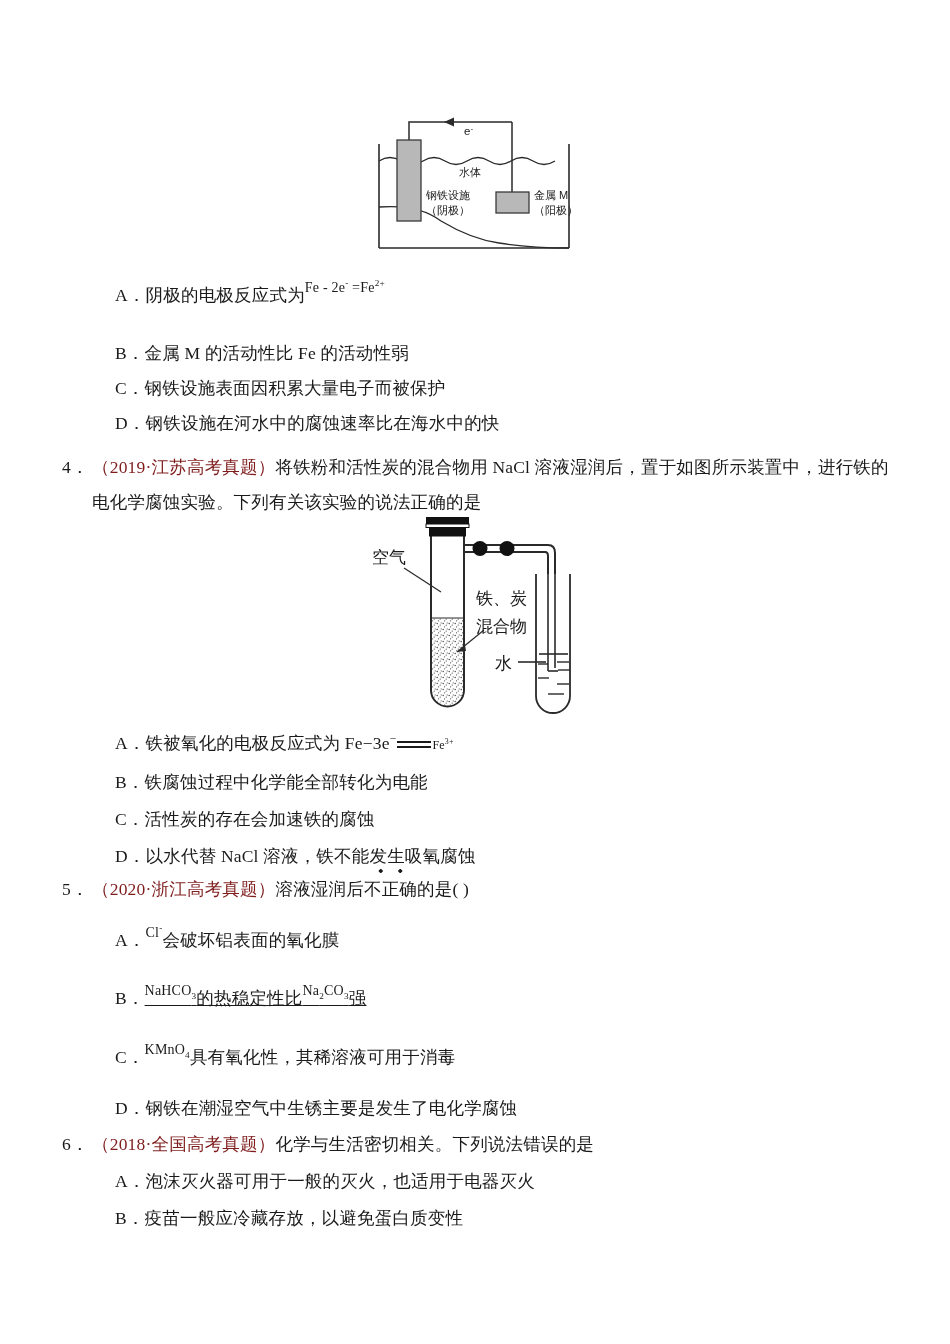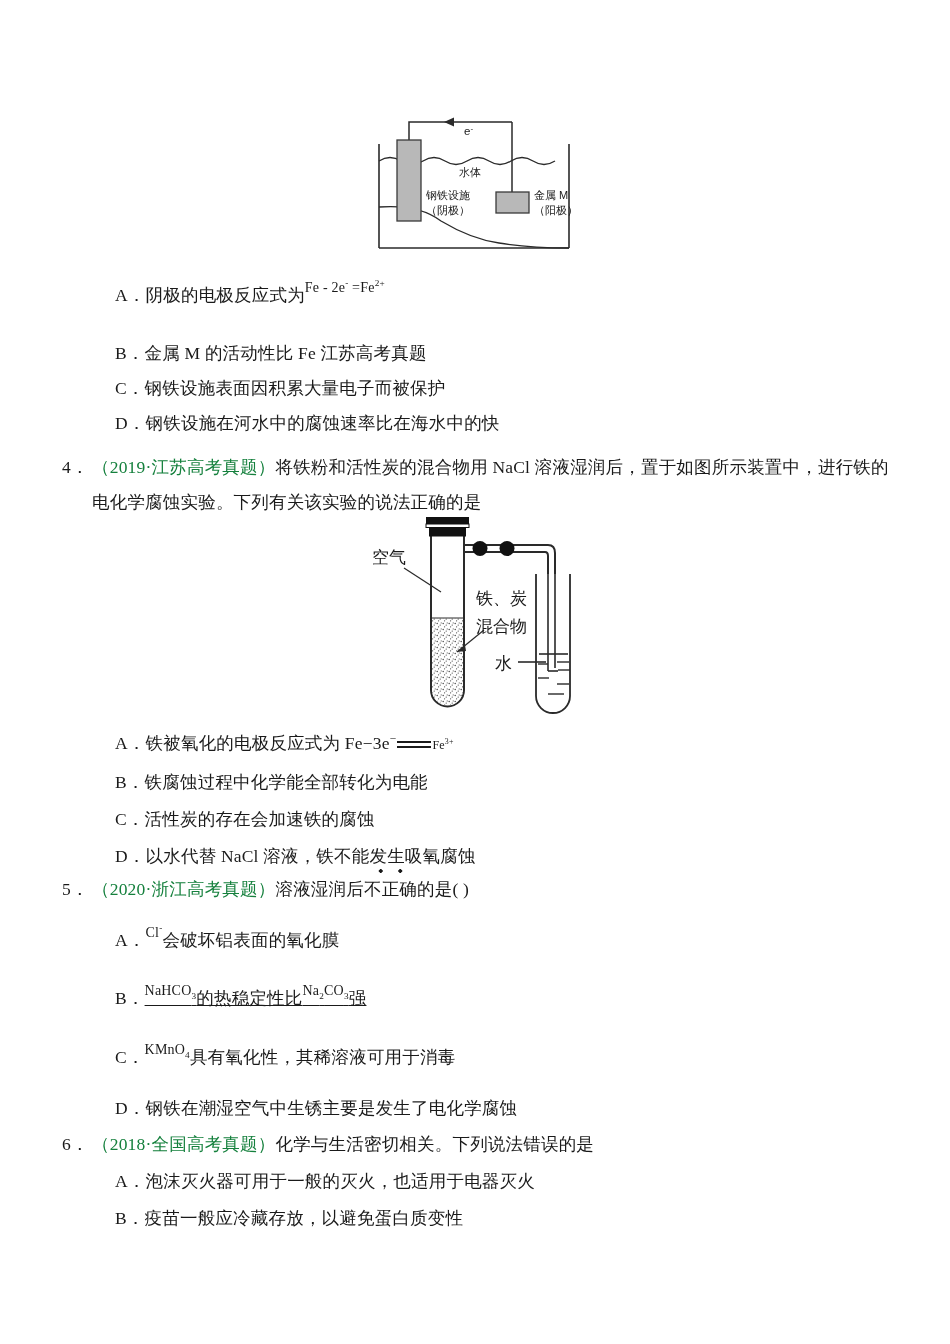--- a/index.html
+++ b/index.html
@@ -35,21 +35,21 @@
     font-size: 17.5px;
     line-height: 1.5;
     white-space: nowrap;
     letter-spacing: 0.2px;
   }
   .optlabel {
     display: inline-block;
     min-width: 26px;
   }
   .src {
-    color: #15803d;
+    color: #7f1d1d;
   }
   .num {
     display: inline-block;
     width: 30px;
   }
 
   
   .dotted {
     position: relative;
     display: inline-block;
@@ -150,21 +150,21 @@
       <text class="dlabel" x="58" y="110" font-size="11">（阴极）</text>
       <text class="dlabel" x="166" y="95" font-size="11">金属 M</text>
       <text class="dlabel" x="166" y="110" font-size="11">（阳极）</text>
     </svg>
   </div>
 
   <div class="opt" style="left:115px; top:282px;">
     <span class="optlabel">A．</span><span>阴极的电极反应式为</span><span class="formula raised">Fe - 2e<sup>-</sup> =Fe<sup>2+</sup></span>
   </div>
   <div class="opt" style="left:115px; top:340px;">
-    <span class="optlabel">B．</span><span>金属 M 的活动性比 Fe 江苏高考真题</span>
+    <span class="optlabel">B．</span><span>金属 M 的活动性比 Fe 的活动性弱</span>
   </div>
   <div class="opt" style="left:115px; top:375px;">
     <span class="optlabel">C．</span><span>钢铁设施表面因积累大量电子而被保护</span>
   </div>
   <div class="opt" style="left:115px; top:410px;">
     <span class="optlabel">D．</span><span>钢铁设施在河水中的腐蚀速率比在海水中的快</span>
   </div>
 
   <div class="qline" style="left:62px; top:454px;">
     <span class="num">4．</span><span class="src">（2019·江苏高考真题）</span><span>将铁粉和活性炭的混合物用 NaCl 溶液湿润后，置于如图所示装置中，进行铁的</span>

